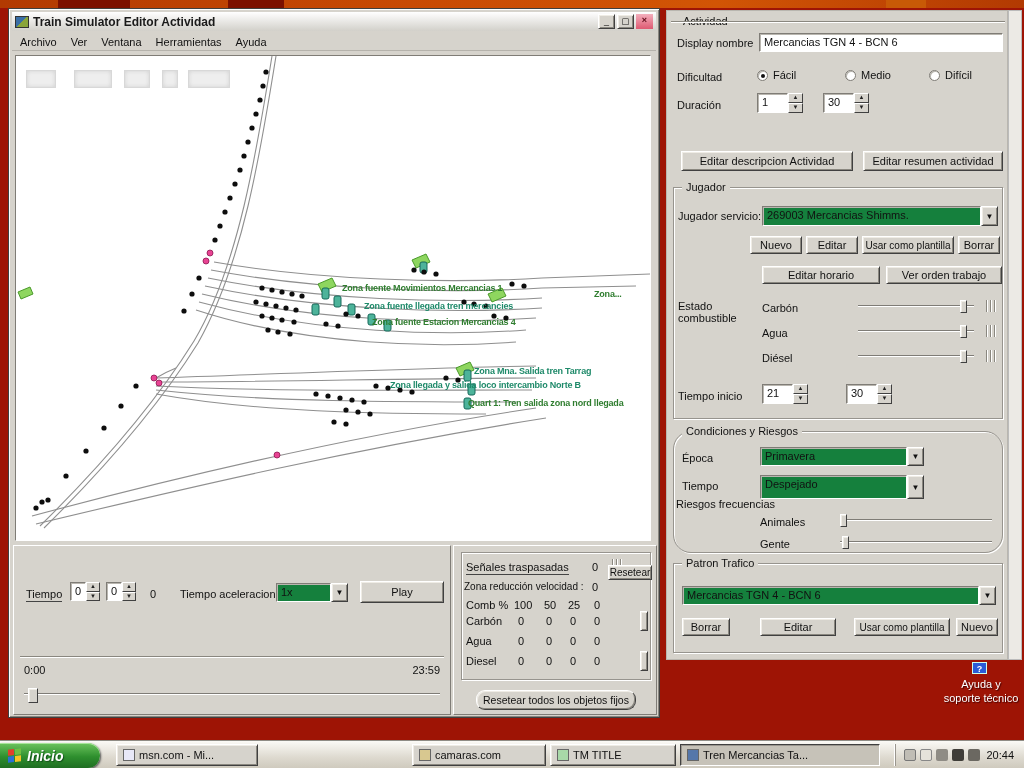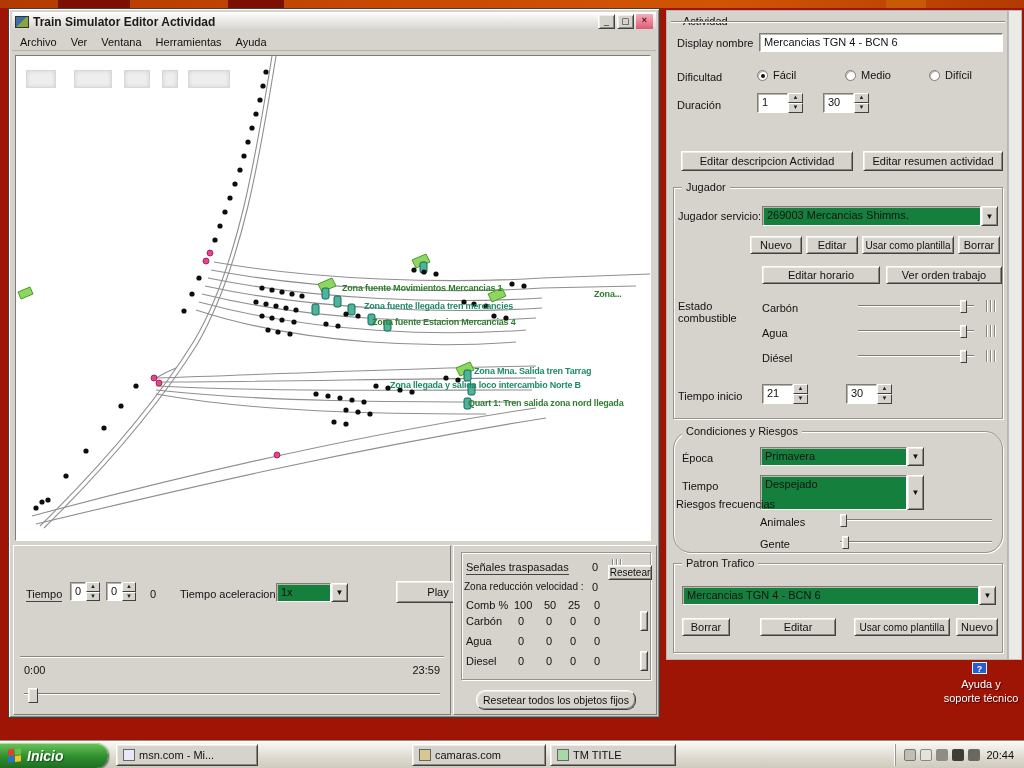--- a/index.html
+++ b/index.html
@@ -81,21 +81,21 @@
   #apanel-strip { position:absolute; left:1008px; top:10px; width:14px; height:650px; background:#eceae5; border:1px solid #bbb; }
 
   
   #helpico { position:absolute; left:972px; top:662px; width:15px; height:12px; background:#2a5bd7;
     color:#fff; font-size:9px; font-weight:bold; text-align:center; line-height:12px; border:1px solid #cfe; }
   .helptext { position:absolute; color:#ffffff; font-size:11px; text-align:center; width:120px; text-shadow:1px 1px 1px #400; }
 
   
   #taskbar { position:absolute; left:0; top:740px; width:1024px; height:28px;
     background:linear-gradient(180deg,#fbfaf6,#dedad0 60%,#cfcabe); border-top:1px solid #8f8c85; }
-  #startbtn { position:absolute; left:0; top:2px; width:108px; height:25px; border-radius:0 12px 12px 0;
+  #startbtn { position:absolute; left:0; top:2px; width:100px; height:25px; border-radius:0 12px 12px 0;
     background:linear-gradient(180deg,#6cc45e,#2e8f2e 55%,#1f6e22); display:flex; align-items:center; gap:5px;
     padding-left:8px; box-shadow:inset 0 1px 0 #a8e59a, 1px 1px 2px #555; }
   #startbtn .flag { width:14px; height:14px; display:grid; grid-template-columns:6px 6px; grid-template-rows:6px 6px; gap:1px; transform:skewY(-6deg); }
   #startbtn .flag i { display:block; }
   #startbtn .stext { color:#fff; font-weight:bold; font-style:italic; font-size:14px; text-shadow:1px 1px 1px #14501a; }
   .taskbtn { position:absolute; top:3px; height:22px; display:flex; align-items:center; gap:4px; padding:0 6px;
     font-size:11px; white-space:nowrap; overflow:hidden; }
   .taskbtn.active { background:#c6c2b8; border-color:#404040 #fff #fff #404040; box-shadow:inset 1px 1px 0 #9a968e; }
   .tbico { width:12px; height:12px; flex:0 0 12px; border:1px solid #666; }
   #tray { position:absolute; right:2px; top:3px; height:22px; display:flex; align-items:center; gap:4px;
@@ -292,21 +292,21 @@
             <div>▲</div>
             <div>▼</div>
           </div>
       </div>
       <div class="lbl" style="left:136px;top:42px;">0</div>
       <div class="lbl" style="left:166px;top:42px;">Tiempo aceleracion</div>
       <div class="combo" style="left:262px;top:37px;width:72px;height:19px;">
         <div class="cfield">1x</div>
         <div class="cbtn">▼</div>
       </div>
-      <div class="btn" style="position:absolute;left:346px;top:35px;width:84px;height:22px;margin-left:36px;">Play</div>
+      <div class="btn" style="position:absolute;left:346px;top:35px;width:84px;height:22px;">Play</div>
 
       <div class="etched" style="left:6px;top:110px;width:424px;"></div>
       <div class="lbl" style="left:10px;top:118px;">0:00</div>
       <div class="lbl" style="right:10px;top:118px;position:absolute;">23:59</div>
       <div class="slider" style="left:10px;top:142px;width:416px;height:16px;">
         <div class="track"></div>
         <div class="thumb" style="left:4px;width:10px;height:15px;"></div>
       </div>
     </div>
 
@@ -463,21 +463,21 @@
     </div>
 
     <div class="groupbox" style="left:6px;top:420px;width:330px;height:122px;border-radius:18px;">
       <div class="grouplabel">Condiciones y Riesgos</div>
       <div class="lbl" style="left:8px;top:20px;">Época</div>
       <div class="combo" style="left:86px;top:15px;width:164px;height:19px;">
         <div class="cfield">Primavera</div>
         <div class="cbtn">▼</div>
       </div>
       <div class="lbl" style="left:8px;top:48px;">Tiempo</div>
-      <div class="combo" style="left:86px;top:43px;width:164px;height:35px;">
+      <div class="combo" style="left:86px;top:43px;width:164px;height:24px;">
         <div class="cfield">Despejado</div>
         <div class="cbtn">▼</div>
       </div>
       <div class="lbl" style="left:2px;top:66px;">Riesgos frecuencias</div>
       <div class="lbl" style="left:86px;top:84px;">Animales</div>
       <div class="slider" style="left:166px;top:82px;width:152px;height:13px;">
         <div class="track"></div>
           <div class="thumb" style="left:0;"></div>
       </div>
       <div class="lbl" style="left:86px;top:106px;">Gente</div>
@@ -520,20 +520,24 @@
       <span>msn.com - Mi...</span>
     </div>
     <div class="taskbtn raised" style="left:412px;width:134px;">
       <span class="tbico" style="background:#d8c890;"></span>
       <span>camaras.com</span>
     </div>
     <div class="taskbtn raised" style="left:550px;width:126px;">
       <span class="tbico" style="background:#a8d8a8;"></span>
       <span>TM TITLE</span>
     </div>
+    <div class="taskbtn raised active" style="left:680px;width:200px;">
+      <span class="tbico" style="background:#5577aa;"></span>
+      <span>Tren Mercancias Ta...</span>
+    </div>
     <div id="tray">
       <div class="trayico" style="background:#c0bdb5;border:1px solid #777;"></div>
       <div class="trayico" style="background:#e5e2da;border:1px solid #888;"></div>
       <div class="trayico" style="background:#8f8c85;"></div>
       <div class="trayico" style="background:#3f3d38;"></div>
       <div class="trayico" style="background:#6b6861;"></div>
       <span id="clock">20:44</span>
     </div>
   </div>
 </div>

